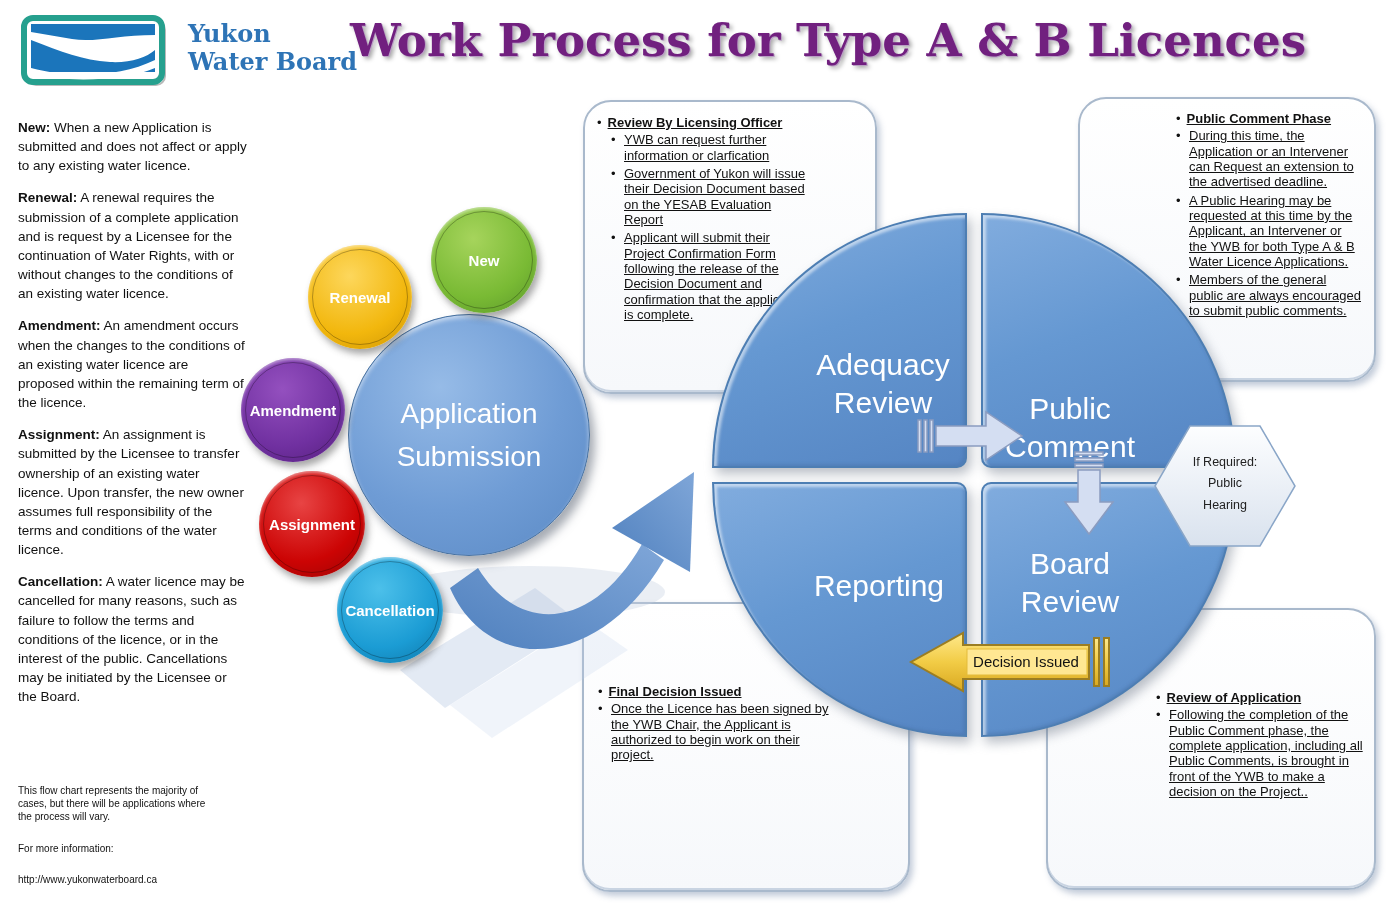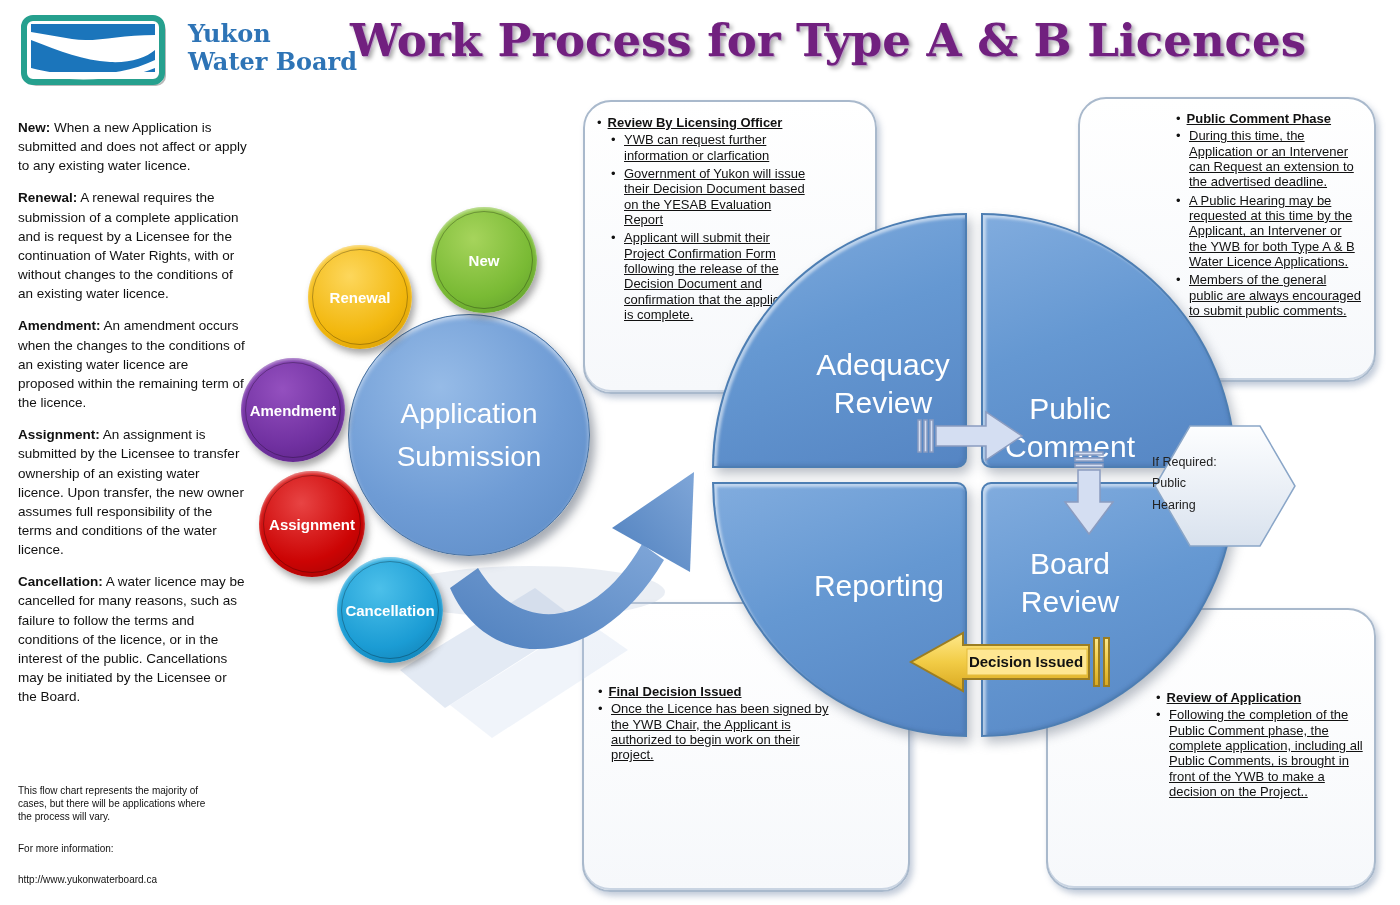--- a/index.html
+++ b/index.html
@@ -65,23 +65,23 @@
   .q-tl{left:0;top:0;border-radius:255px 0 10px 0;}
   .q-tr{left:269px;top:0;border-radius:0 255px 0 10px;}
   .q-bl{left:0;top:269px;border-radius:0 10px 0 255px;}
   .q-br{left:269px;top:269px;border-radius:10px 0 255px 0;}
   .q-label{position:absolute;color:#fff;font-size:30px;line-height:1.27;text-align:center;}
 
   
   .svg-abs{position:absolute;z-index:4;}
   .decision{position:absolute;left:905px;top:630px;width:215px;height:64px;z-index:4;}
   .decision span{position:absolute;left:52px;top:23px;width:138px;text-align:center;
-                 font-weight:bold;font-size:15px;color:#111;}
+                 font-weight:normal;font-size:15px;color:#111;}
   .hexwrap{position:absolute;left:1152px;top:423px;width:146px;height:126px;z-index:5;}
-  .hextext{position:absolute;left:0;top:29px;width:146px;
+  .hextext{position:absolute;left:0;top:29px;width:146px;text-align:center;
            font-size:12.5px;line-height:1.7;color:#222;}
 </style>
 </head>
 <body>
 
 <div class="poster">
 
   <svg class="logo" viewBox="0 0 152 84">
     <rect x="6" y="10" width="138" height="64" rx="9" fill="#ffffff" stroke="#b9b9b9" stroke-width="2" transform="translate(3,3)"></rect>
     <rect x="6" y="10" width="138" height="64" rx="9" fill="#ffffff" stroke="#26a08e" stroke-width="6"></rect>

